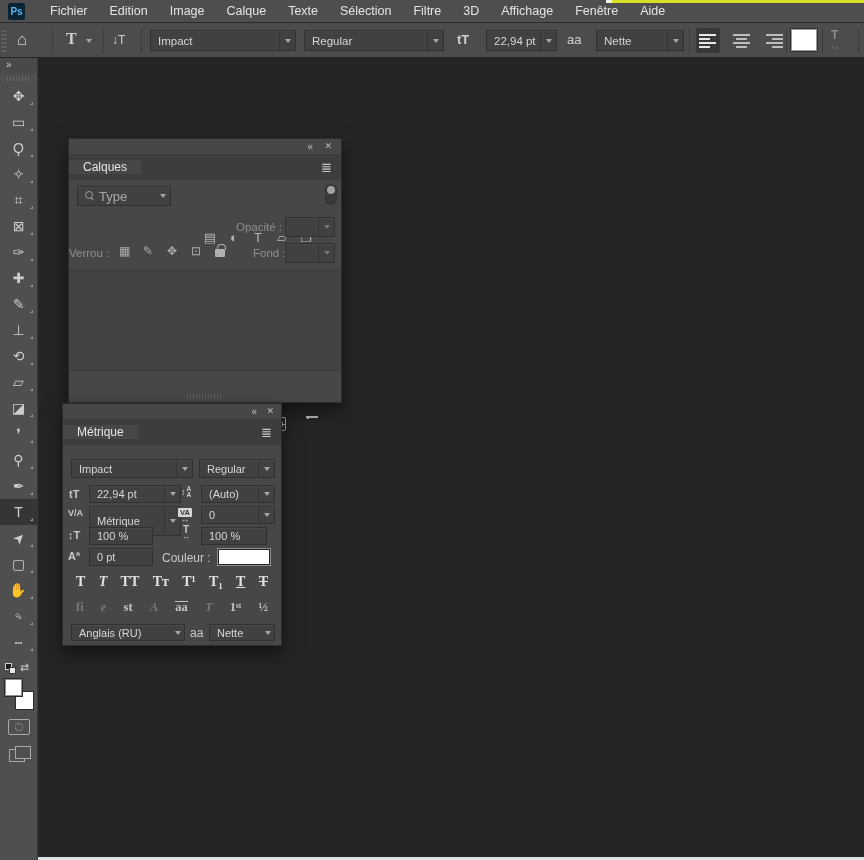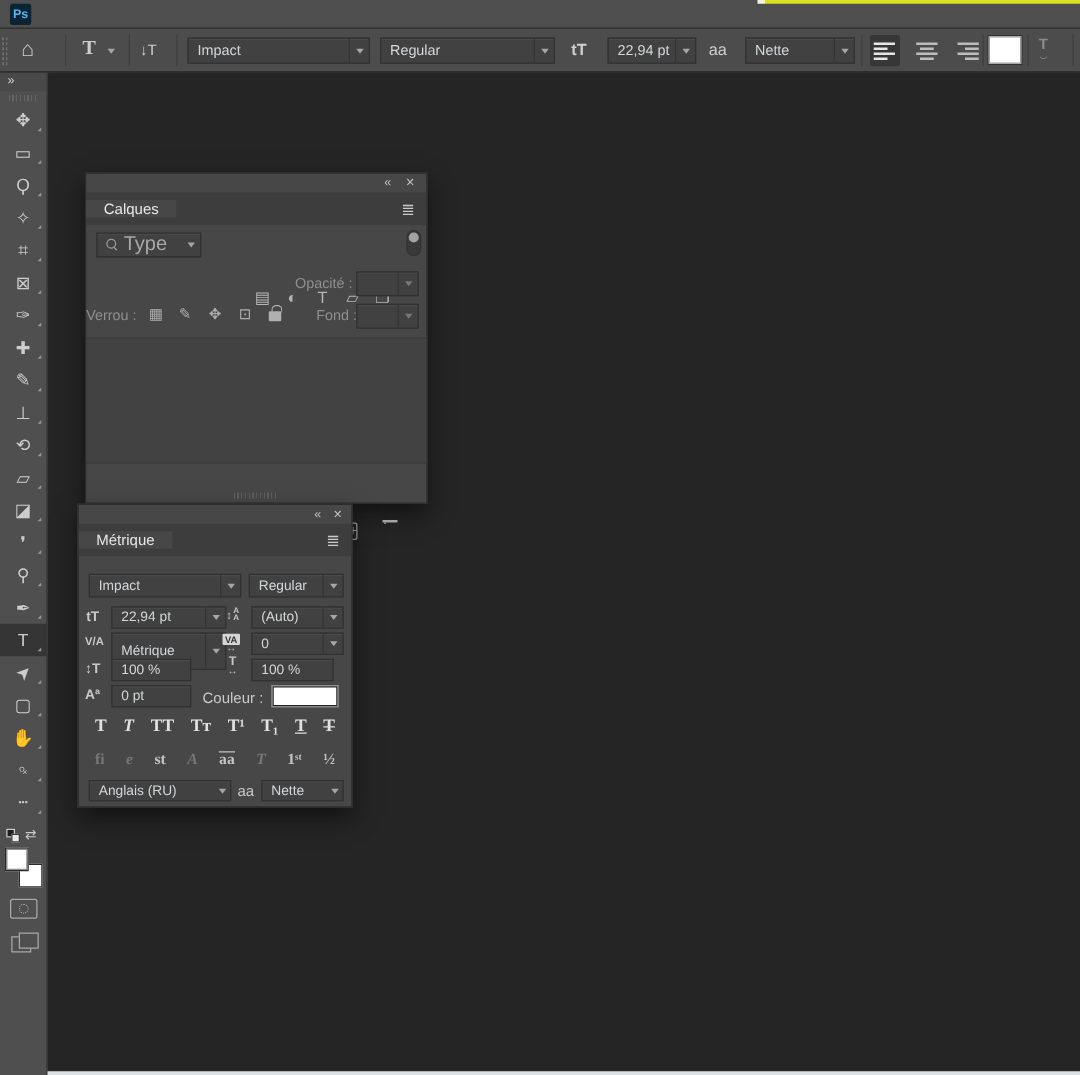--- a/index.html
+++ b/index.html
@@ -109,20 +109,34 @@
   .ot.dim{color:#777;border-top-color:#777}
   #taskbar-edge{position:absolute;left:38px;top:857px;width:826px;height:3px;background:#dce1e6;z-index:6}
 </style>
 </head>
 <body>
 
 <div id="screen">
 
   <div id="menubar">
     <span class="pslogo">Ps</span>
+    <div class="menuitems">
+
+    <span class="menu-item">Fichier</span>
+        <span class="menu-item">Edition</span>
+        <span class="menu-item">Image</span>
+        <span class="menu-item">Calque</span>
+        <span class="menu-item">Texte</span>
+        <span class="menu-item">Sélection</span>
+        <span class="menu-item">Filtre</span>
+        <span class="menu-item">3D</span>
+        <span class="menu-item">Affichage</span>
+        <span class="menu-item">Fenêtre</span>
+        <span class="menu-item">Aide</span>
+      </div>
   </div>
   <div id="hl-tip"></div>
   <div id="hl-line" style="background: rgb(217, 224, 33);"></div>
 
   <div id="optionsbar">
     <span class="vgrip"></span>
     <span class="oicon" style="left:17px;top:7px;font-size:17px">⌂</span>
     <span class="osep" style="left:52px"></span>
     <span class="oicon" style="left:66px;top:7px;font-size:16px;font-weight:bold;font-family:'Liberation Serif',serif">T</span>
     <span class="cv" style="position:absolute;left:86px;top:16px"></span>
@@ -298,21 +312,21 @@
     <div class="phead">
       <span class="pctl" style="right:28px">«</span>
       <span class="pctl" style="right:9px;font-size:9px">✕</span>
     </div>
     <div class="ptabs">
       <span class="ptab">Calques</span>
       <span class="pmenu">≣</span>
     </div>
     <div style="position:relative;height:222px">
 
-      <div class="sel nobox" style="left:8px;top:6px;width:84px;height:20px;font-size:16px;color:#a8a8a8">
+      <div class="sel nobox" style="left:8px;top:6px;width:94px;height:20px;font-size:13px;color:#a8a8a8">
         <i class="mag"></i>
         <span>Type</span>
         <span class="chevbox">
             <i class="cv"></i>
           </span>
       </div>
       <div>
 
       <span class="f-ico" style="left: 132px;">▤</span>
           <span class="f-ico" style="left: 156px;">◐</span>

